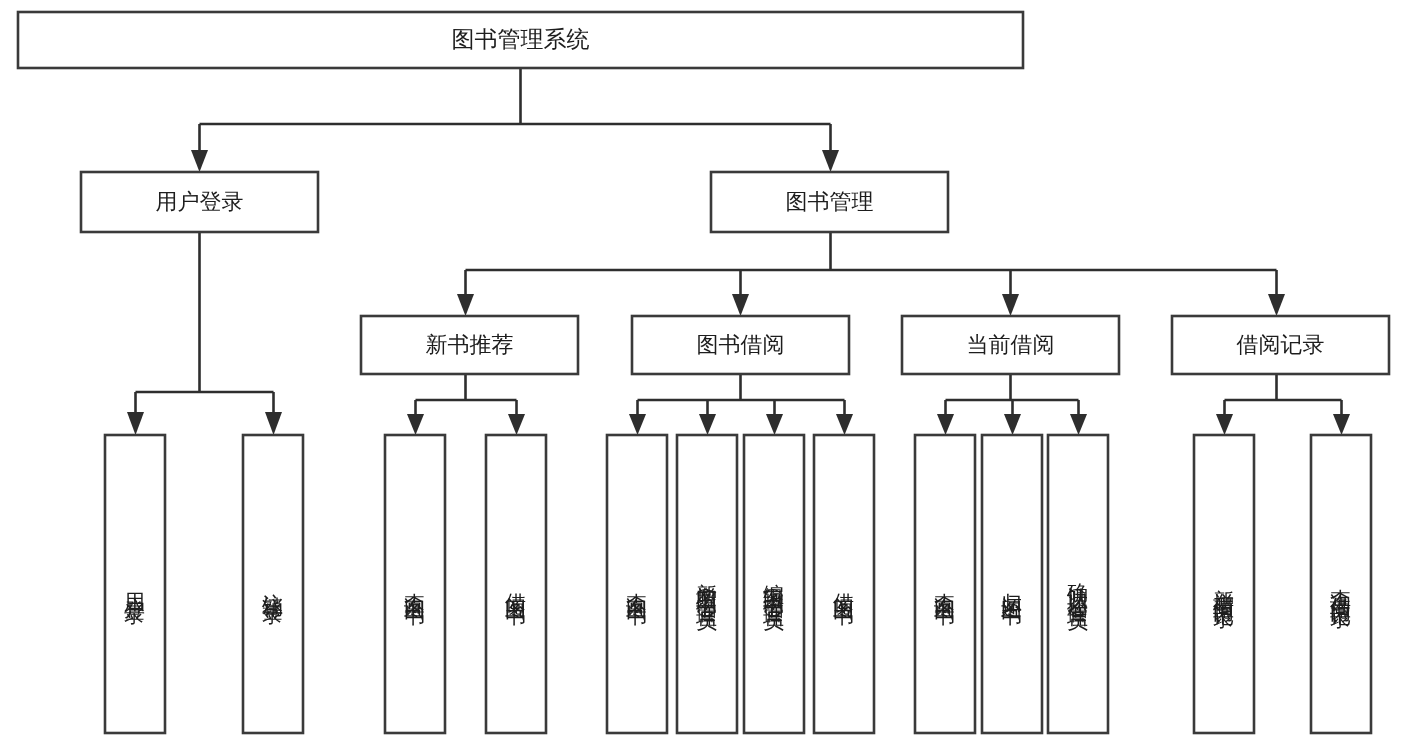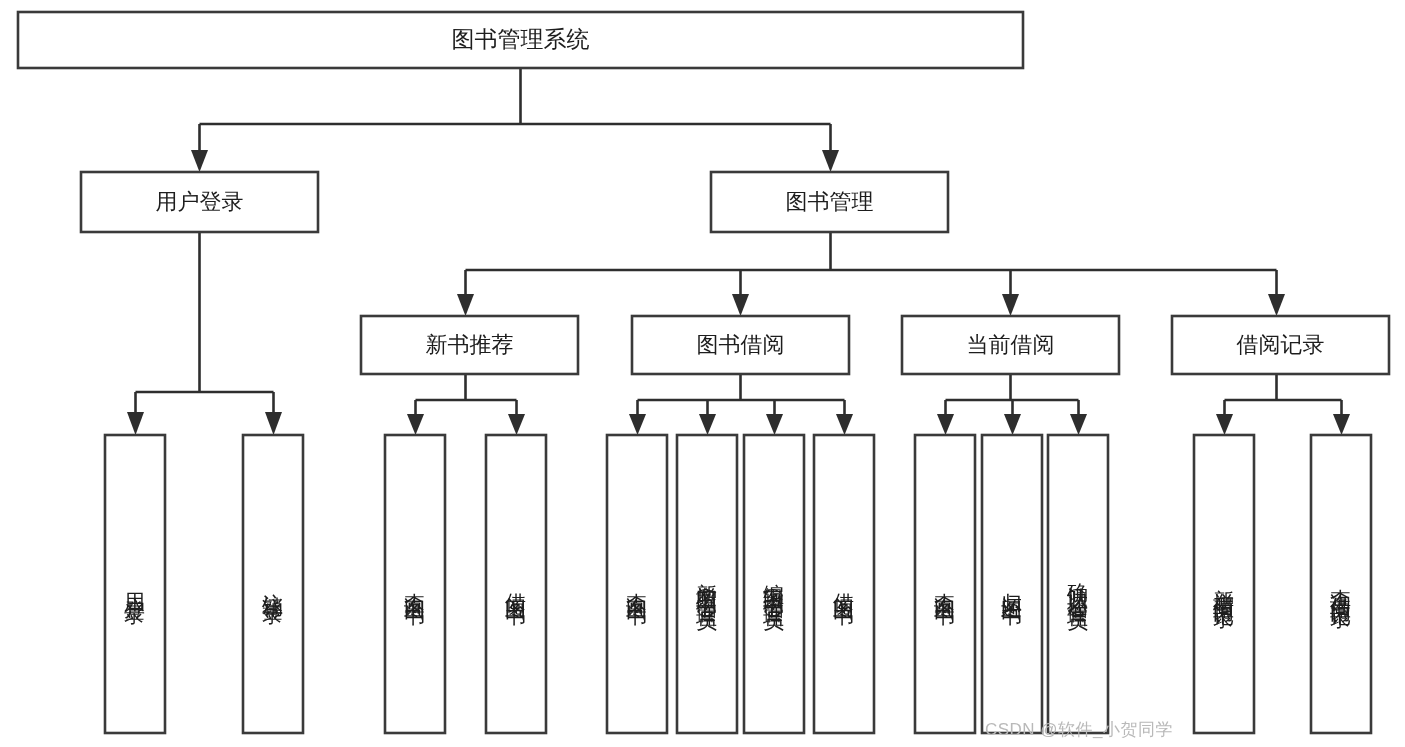--- a/index.html
+++ b/index.html
@@ -252,14 +252,13 @@
   <div class="vlabel-wrap" style="left:1048px; top:435px; width:60px; height:298px;">
     <span class="vlabel">确认归还（管理员）</span>
   </div>
   <div class="vlabel-wrap" style="left:1194px; top:435px; width:60px; height:298px;">
     <span class="vlabel">新增借阅记录</span>
   </div>
   <div class="vlabel-wrap" style="left:1311px; top:435px; width:60px; height:298px;">
     <span class="vlabel">查询借阅记录</span>
   </div>
 
-  <div class="watermark">CSDN @软件_小贺同学</div>
 </div>
 
 </body></html>

